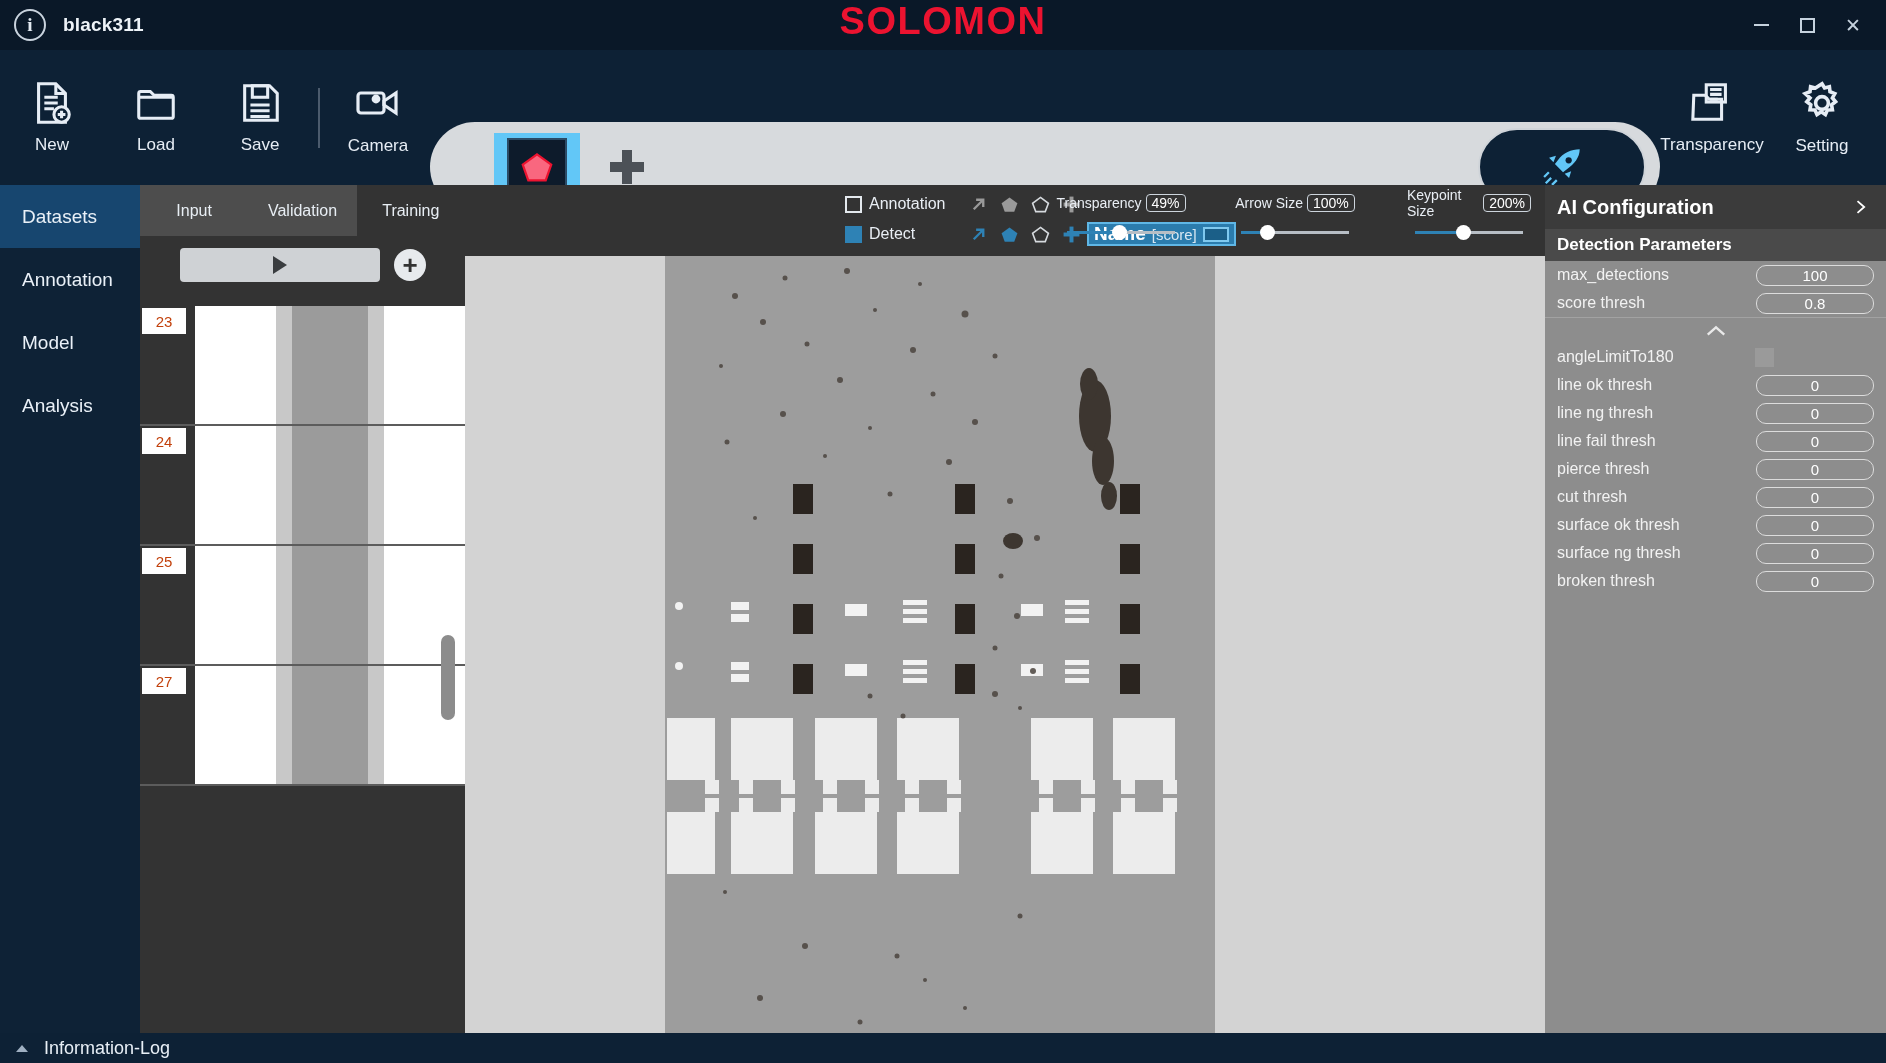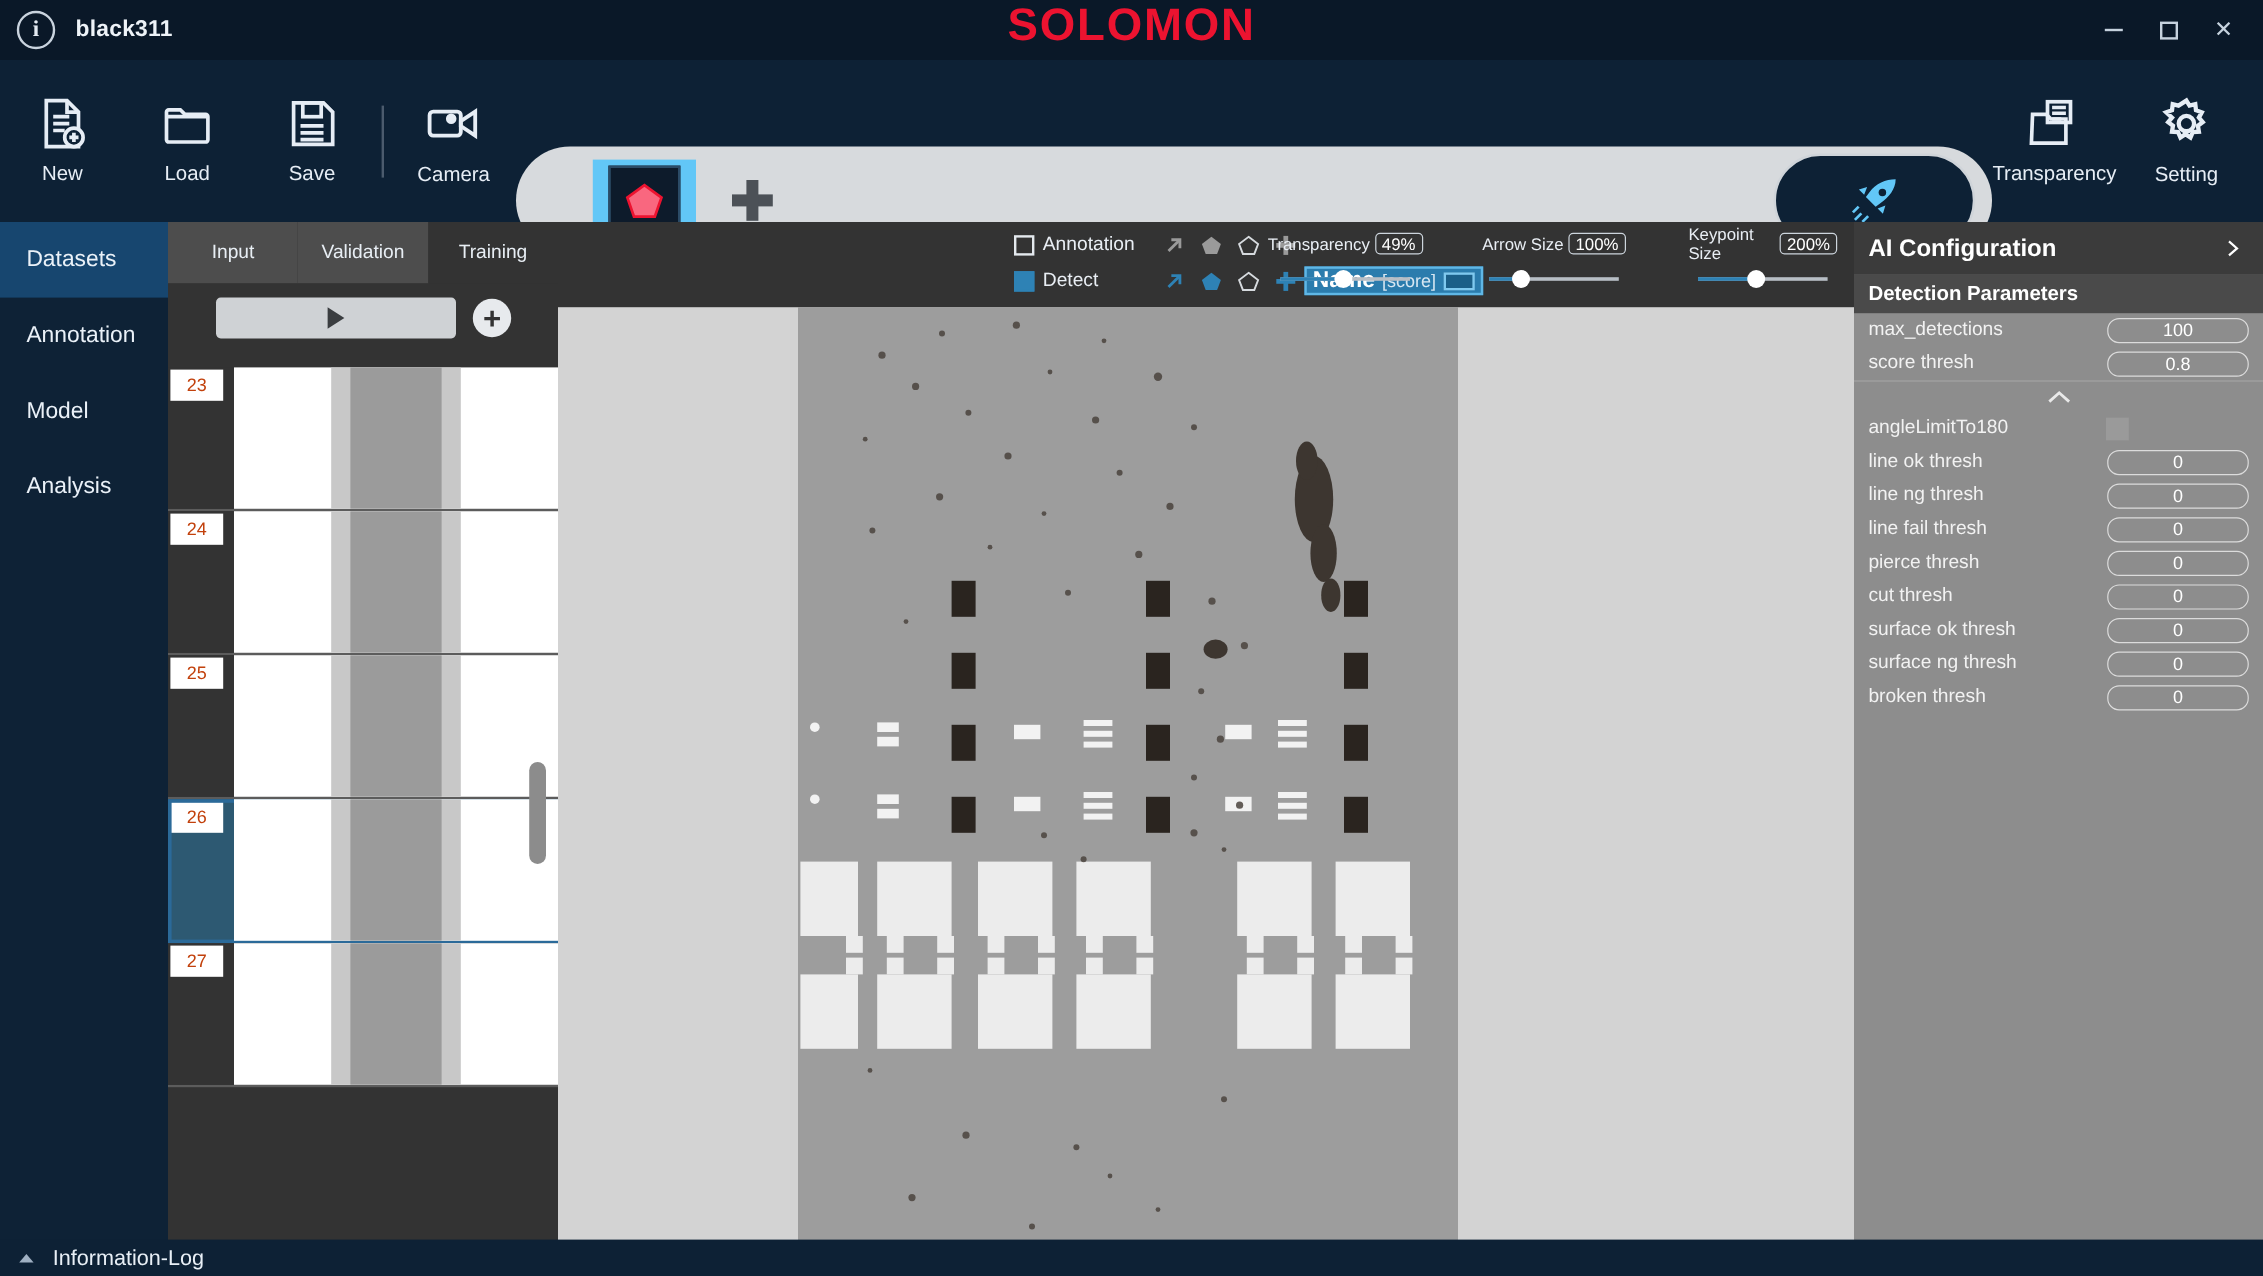--- a/index.html
+++ b/index.html
@@ -348,29 +348,20 @@
           <div class="thumb-idx">24</div>
         </div>
         <div class="thumb-img">
           <div class="thumb-core"></div>
             <div class="thumb-core2"></div>
         </div>
       </div>
       <div class="thumb-row">
         <div class="thumb-idx-col">
           <div class="thumb-idx">25</div>
-        </div>
-        <div class="thumb-img">
-          <div class="thumb-core"></div>
-            <div class="thumb-core2"></div>
-        </div>
-      </div>
-      <div class="thumb-row selected">
-        <div class="thumb-idx-col">
-          <div class="thumb-idx">26</div>
         </div>
         <div class="thumb-img">
           <div class="thumb-core"></div>
             <div class="thumb-core2"></div>
         </div>
       </div>
       <div class="thumb-row">
         <div class="thumb-idx-col">
           <div class="thumb-idx">27</div>
         </div>

